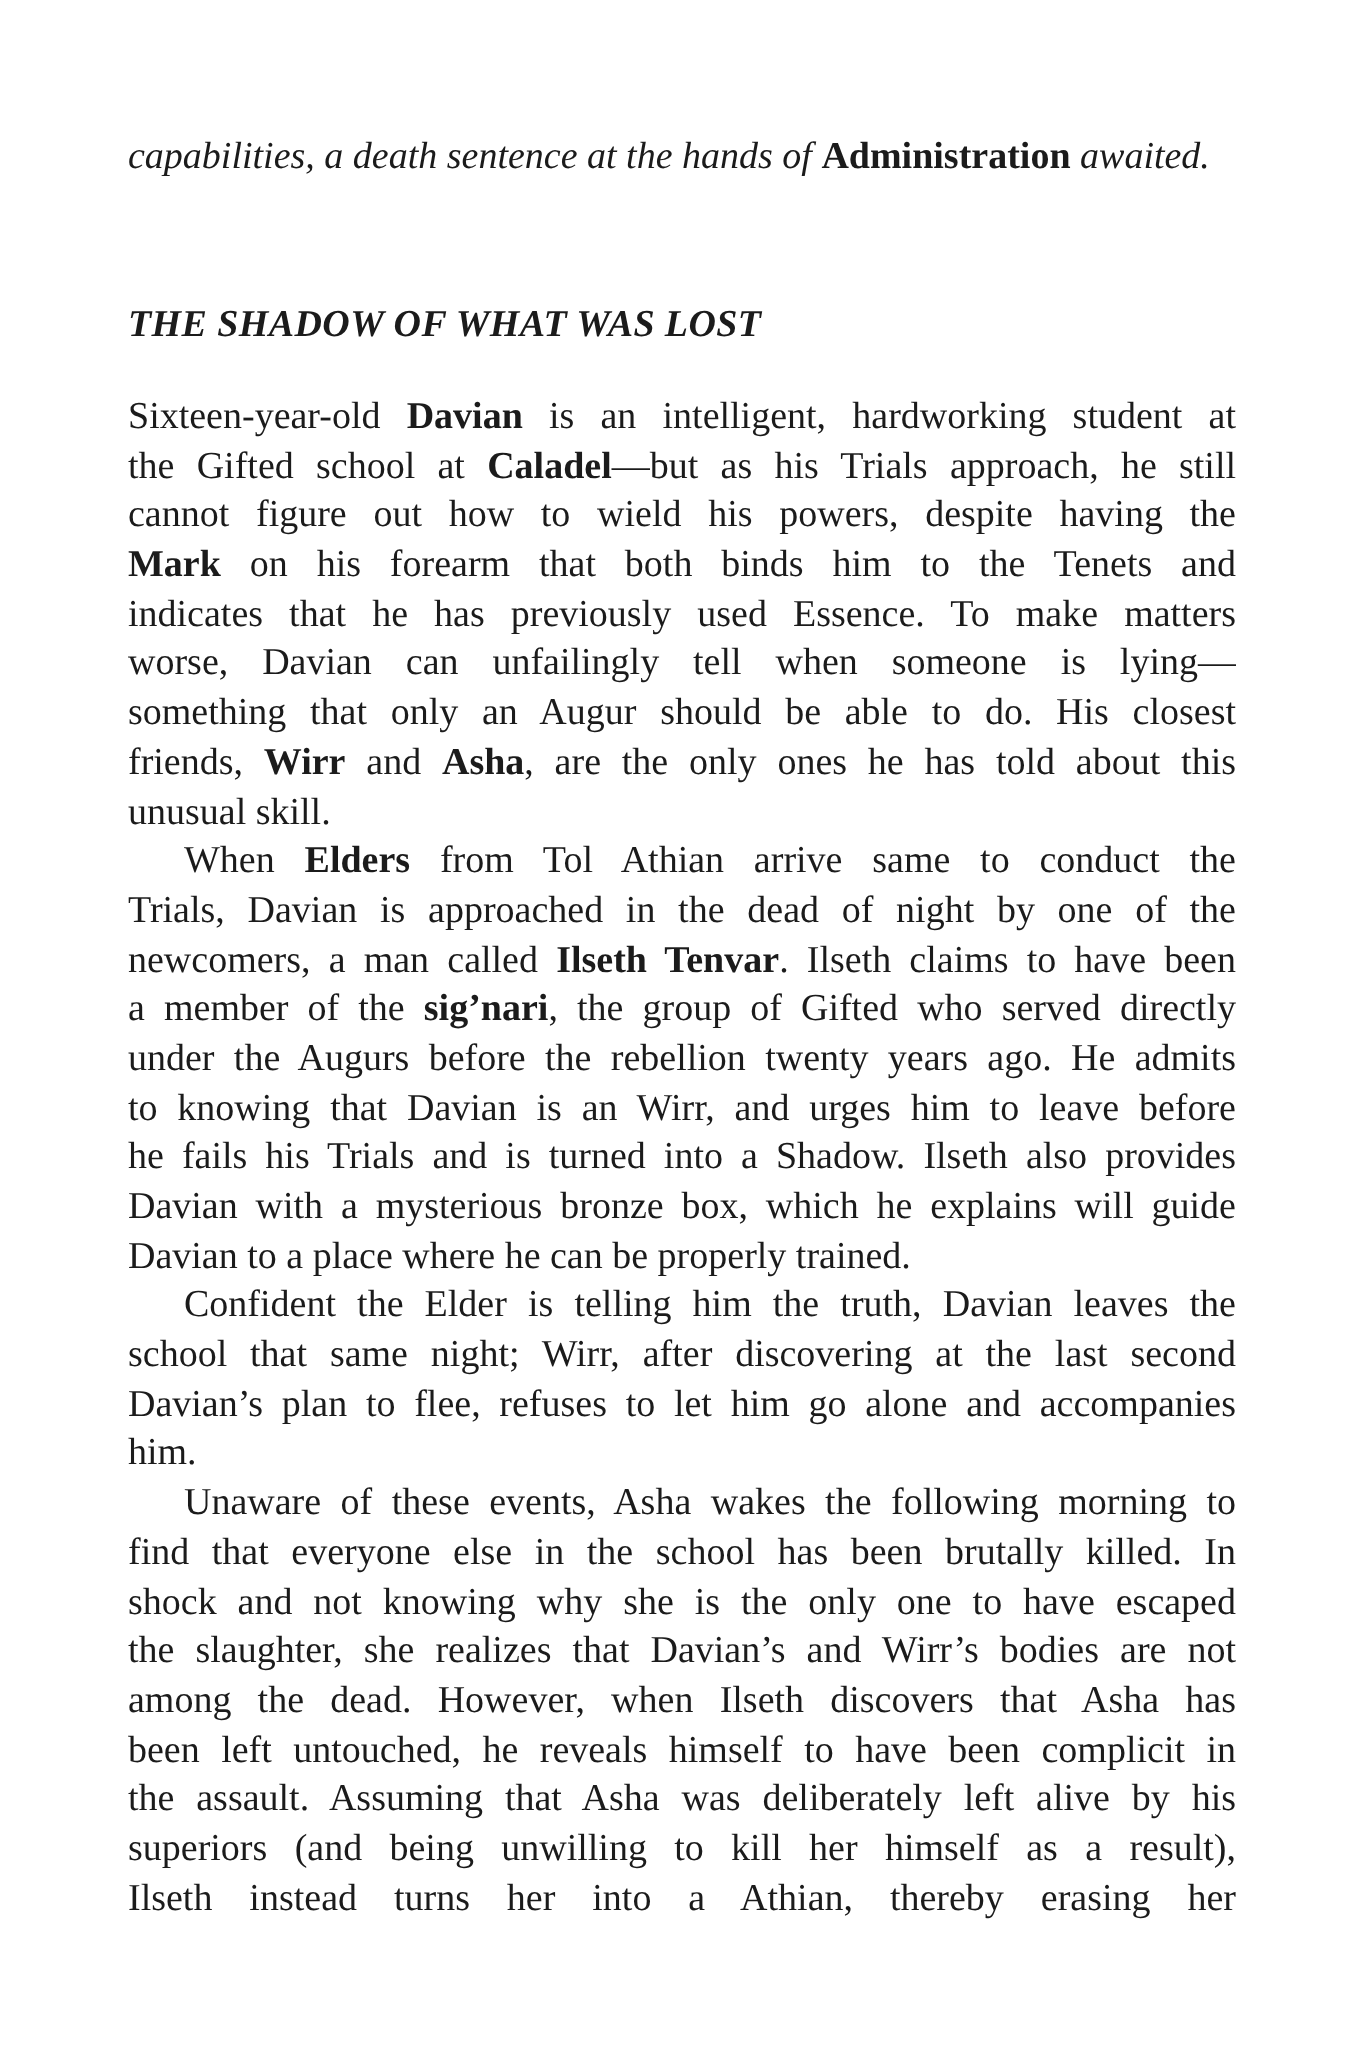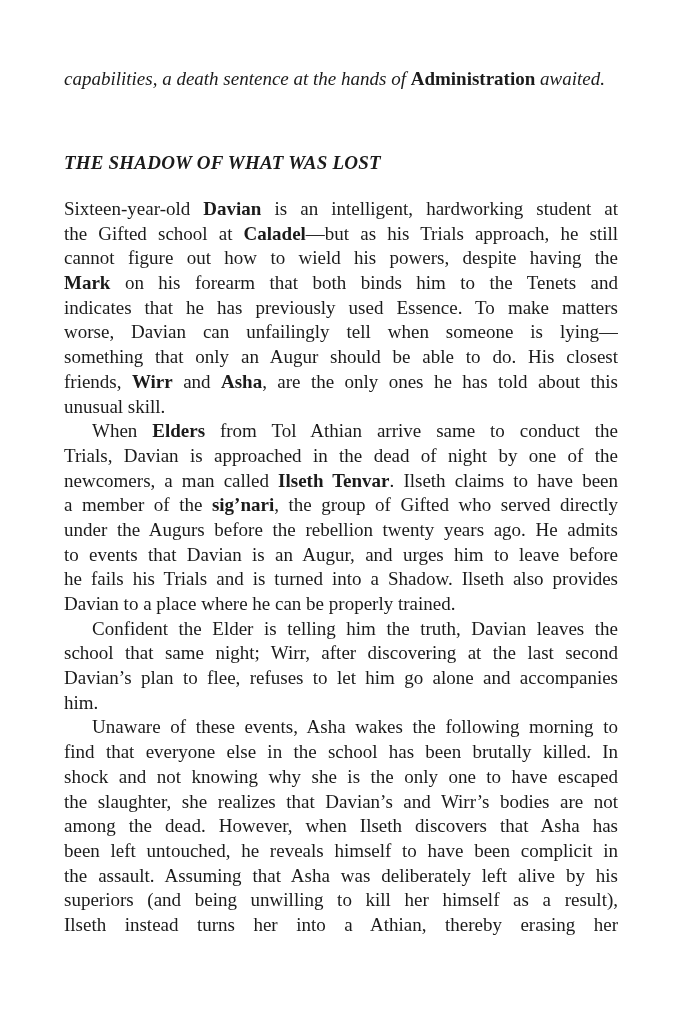--- a/index.html
+++ b/index.html
@@ -82,22 +82,23 @@
           <div class="line"><span>something that only an Augur should be able to do. His closest</span></div>
           <div class="line"><span>friends, </span><span class="b">Wirr</span><span> and </span><span class="b">Asha</span><span>, are the only ones he has told about this</span></div>
           <div class="line left"><span>unusual skill.</span></div>
         </div>
         <div class="para">
           <div class="line indent"><span>When </span><span class="b">Elders</span><span> from Tol Athian arrive same to conduct the</span></div>
           <div class="line"><span>Trials, Davian is approached in the dead of night by one of the</span></div>
           <div class="line"><span>newcomers, a man called </span><span class="b">Ilseth Tenvar</span><span>. Ilseth claims to have been</span></div>
           <div class="line"><span>a member of the </span><span class="b">sig’nari</span><span>, the group of Gifted who served directly</span></div>
           <div class="line"><span>under the Augurs before the rebellion twenty years ago. He admits</span></div>
-          <div class="line"><span>to events that Davian is an Augur, and urges him to leave before</span></div>
+          <div class="line"><span>to knowing that Davian is an Wirr, and urges him to leave before</span></div>
           <div class="line"><span>he fails his Trials and is turned into a Shadow. Ilseth also provides</span></div>
+          <div class="line"><span>Davian with a mysterious bronze box, which he explains will guide</span></div>
           <div class="line left"><span>Davian to a place where he can be properly trained.</span></div>
         </div>
         <div class="para">
           <div class="line indent"><span>Confident the Elder is telling him the truth, Davian leaves the</span></div>
           <div class="line"><span>school that same night; Wirr, after discovering at the last second</span></div>
           <div class="line"><span>Davian’s plan to flee, refuses to let him go alone and accompanies</span></div>
           <div class="line left"><span>him.</span></div>
         </div>
         <div class="para">
           <div class="line indent"><span>Unaware of these events, Asha wakes the following morning to</span></div>

